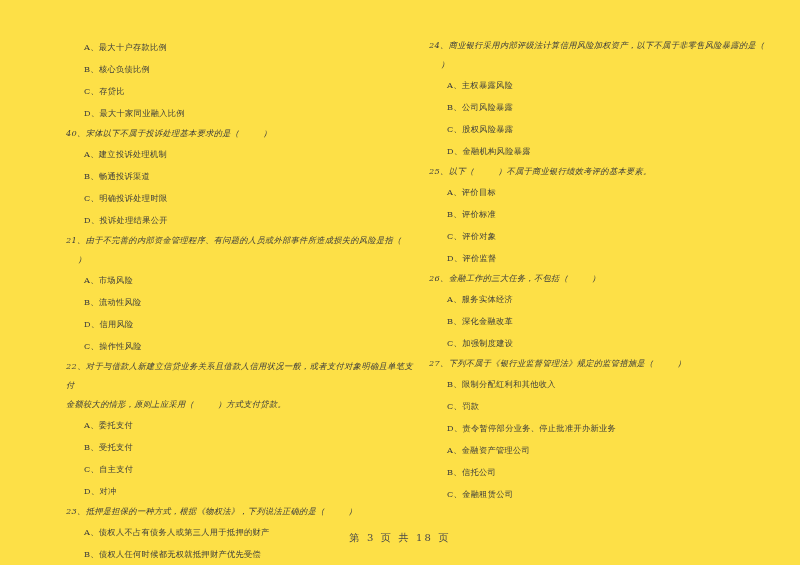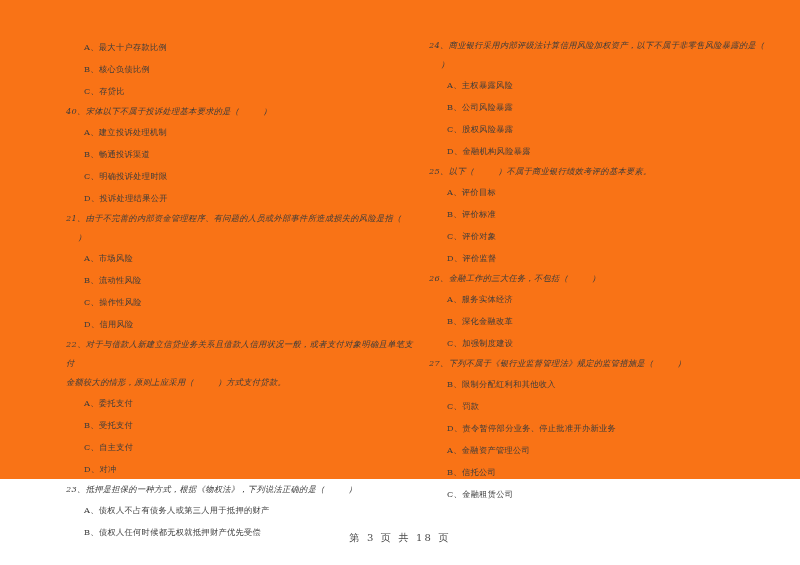--- a/index.html
+++ b/index.html
@@ -11,22 +11,22 @@
     height: 565px;
     background: #ffffff;
     font-family: "DejaVu Serif", "Liberation Serif", serif;
     color: #3a3a3a;
     overflow: hidden;
     position: relative;
   }
   #page {
     position: relative;
     width: 800px;
-    height: 479px;
-    background: #f97316;
+    height: 565px;
+    background: #fde047;
   }
   .columns {
     position: absolute;
     left: 0;
     top: 36px;
     width: 800px;
     display: flex;
     flex-direction: row;
     align-items: flex-start;
   }
@@ -74,31 +74,32 @@
 <body>
 
 <div id="page">
 
   <div class="columns">
 
     <div class="col col-left" id="col-left">
         <div class="q-opt">A、最大十户存款比例</div>
         <div class="q-opt">B、核心负债比例</div>
         <div class="q-opt">C、存贷比</div>
+        <div class="q-opt">D、最大十家同业融入比例</div>
         <div class="q-stem">40、宋体以下不属于投诉处理基本要求的是（        ）</div>
         <div class="q-opt">A、建立投诉处理机制</div>
         <div class="q-opt">B、畅通投诉渠道</div>
         <div class="q-opt">C、明确投诉处理时限</div>
         <div class="q-opt">D、投诉处理结果公开</div>
         <div class="q-stem">21、由于不完善的内部资金管理程序、有问题的人员或外部事件所造成损失的风险是指（
     ）</div>
         <div class="q-opt">A、市场风险</div>
         <div class="q-opt">B、流动性风险</div>
+        <div class="q-opt">D、信用风险</div>
         <div class="q-opt">C、操作性风险</div>
-        <div class="q-opt">D、信用风险</div>
         <div class="q-stem">22、对于与借款人新建立信贷业务关系且借款人信用状况一般，或者支付对象明确且单笔支付
 金额较大的情形，原则上应采用（        ）方式支付贷款。</div>
         <div class="q-opt">A、委托支付</div>
         <div class="q-opt">B、受托支付</div>
         <div class="q-opt">C、自主支付</div>
         <div class="q-opt">D、对冲</div>
         <div class="q-stem">23、抵押是担保的一种方式，根据《物权法》，下列说法正确的是（        ）</div>
         <div class="q-opt">A、债权人不占有债务人或第三人用于抵押的财产</div>
         <div class="q-opt">B、债权人任何时候都无权就抵押财产优先受偿</div>
       </div>

